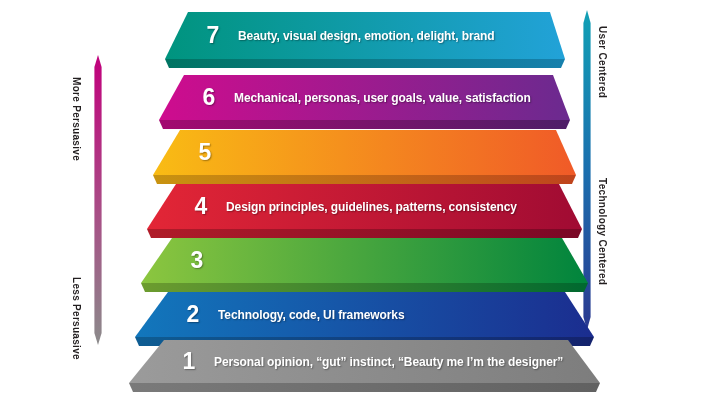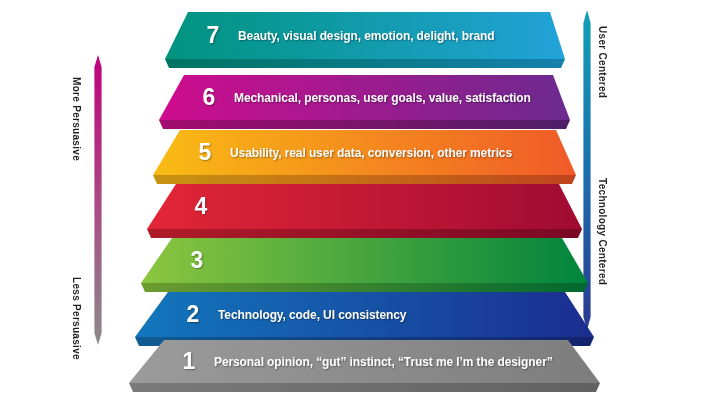--- a/index.html
+++ b/index.html
@@ -184,40 +184,40 @@
             <linearGradient id="gEdge2" x1="0" y1="0" x2="1" y2="0">
               <stop offset="0%" stop-color="#c89310"></stop>
               <stop offset="100%" stop-color="#bf441d"></stop>
             </linearGradient>
           </defs>
           <polygon points="27,0 403,0 423,45 0,45" fill="url(#gFace2)"></polygon>
           <polygon points="0,45 423,45 419,54 4,54" fill="url(#gEdge2)"></polygon>
         </svg>
         <div class="level-text" style="left: 41px; top: 0px; height: 45px;">
           <span class="level-num">5</span>
-          <span class="level-desc">Usability, real user data, conversion, other metrics</span>
         </div>
       </div>
       <div class="level" style="left: 147px; top: 184px;">
         <svg width="435" height="54" viewBox="0 0 435 54">
           <defs>
             <linearGradient id="gFace3" x1="0" y1="0" x2="1" y2="0">
               <stop offset="0%" stop-color="#e32636"></stop>
               <stop offset="100%" stop-color="#a00b33"></stop>
             </linearGradient>
             <linearGradient id="gEdge3" x1="0" y1="0" x2="1" y2="0">
               <stop offset="0%" stop-color="#b01c29"></stop>
               <stop offset="100%" stop-color="#7a0726"></stop>
             </linearGradient>
           </defs>
           <polygon points="29,0 412,0 435,45 0,45" fill="url(#gFace3)"></polygon>
           <polygon points="0,45 435,45 431,54 4,54" fill="url(#gEdge3)"></polygon>
         </svg>
         <div class="level-text" style="left: 43px; top: 0px; height: 45px;">
           <span class="level-num">4</span>
+          <span class="level-desc">Design principles, guidelines, patterns, consistency</span>
         </div>
       </div>
       <div class="level" style="left: 141px; top: 238px;">
         <svg width="447" height="54" viewBox="0 0 447 54">
           <defs>
             <linearGradient id="gFace4" x1="0" y1="0" x2="1" y2="0">
               <stop offset="0%" stop-color="#8cc63f"></stop>
               <stop offset="100%" stop-color="#00843d"></stop>
             </linearGradient>
             <linearGradient id="gEdge4" x1="0" y1="0" x2="1" y2="0">
@@ -242,38 +242,38 @@
             <linearGradient id="gEdge5" x1="0" y1="0" x2="1" y2="0">
               <stop offset="0%" stop-color="#0e5d93"></stop>
               <stop offset="100%" stop-color="#14226d"></stop>
             </linearGradient>
           </defs>
           <polygon points="33,0 430,0 459,45 0,45" fill="url(#gFace5)"></polygon>
           <polygon points="0,45 459,45 455,54 4,54" fill="url(#gEdge5)"></polygon>
         </svg>
         <div class="level-text" style="left: 47px; top: 0px; height: 45px;">
           <span class="level-num">2</span>
-          <span class="level-desc">Technology, code, UI consistency</span>
+          <span class="level-desc">Technology, code, UI frameworks</span>
         </div>
       </div>
       <div class="level" style="left: 129px; top: 340px;">
         <svg width="471" height="52" viewBox="0 0 471 52">
           <defs>
             <linearGradient id="gFace6" x1="0" y1="0" x2="1" y2="0">
               <stop offset="0%" stop-color="#9b9b9b"></stop>
               <stop offset="100%" stop-color="#7d7d7d"></stop>
             </linearGradient>
             <linearGradient id="gEdge6" x1="0" y1="0" x2="1" y2="0">
               <stop offset="0%" stop-color="#7a7a7a"></stop>
               <stop offset="100%" stop-color="#616161"></stop>
             </linearGradient>
           </defs>
           <polygon points="35,0 439,0 471,43 0,43" fill="url(#gFace6)"></polygon>
           <polygon points="0,43 471,43 467,52 4,52" fill="url(#gEdge6)"></polygon>
         </svg>
         <div class="level-text" style="left: 49px; top: 0px; height: 43px;">
           <span class="level-num">1</span>
-          <span class="level-desc">Personal opinion, “gut” instinct, “Trust me I’m the designer”</span>
+          <span class="level-desc">Personal opinion, “gut” instinct, “Beauty me I’m the designer”</span>
         </div>
       </div>
     </div>
 
 </div>
 
 </body></html>

